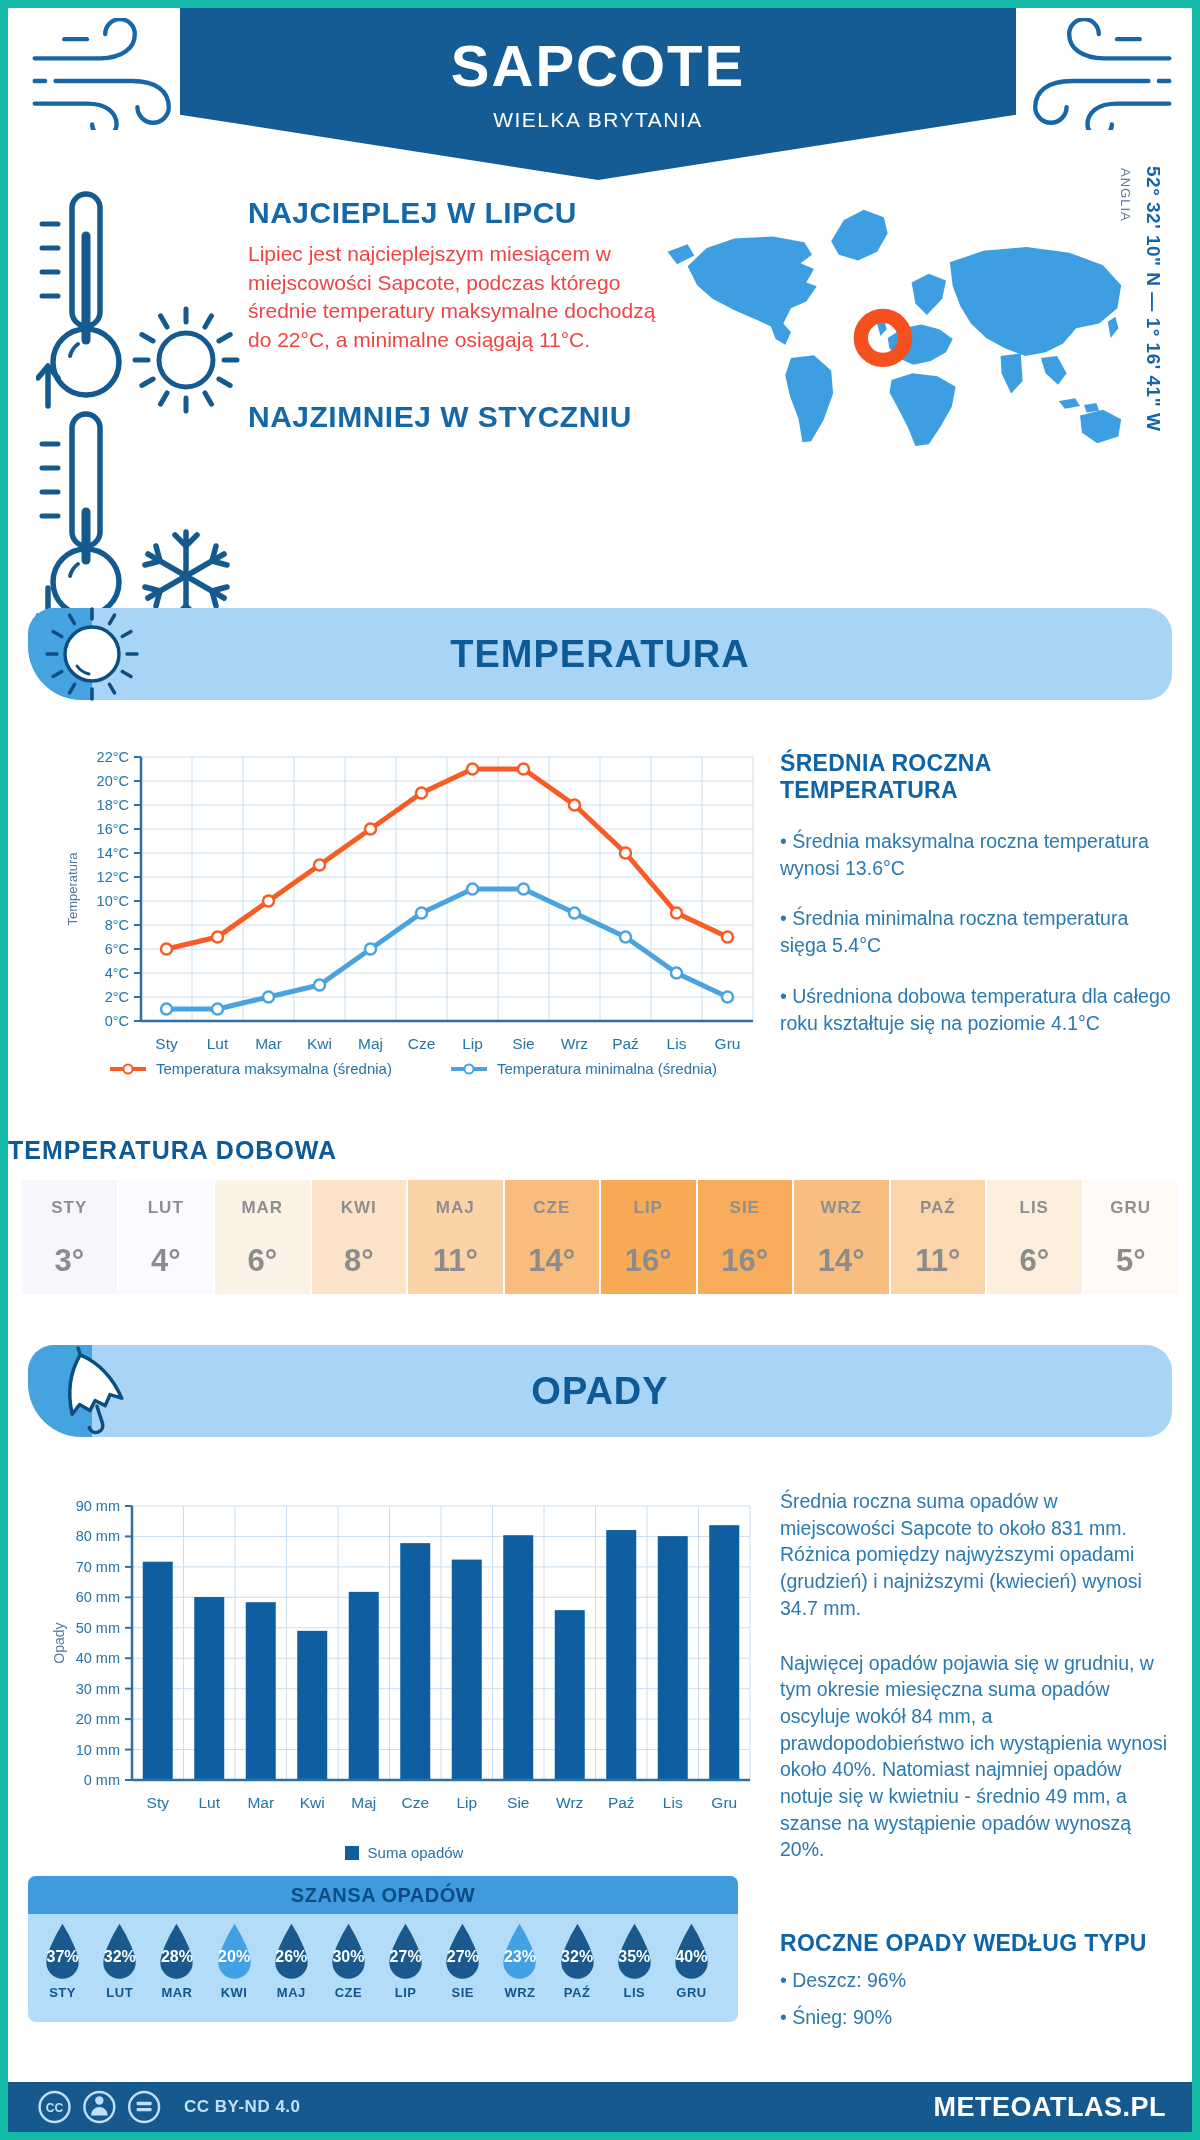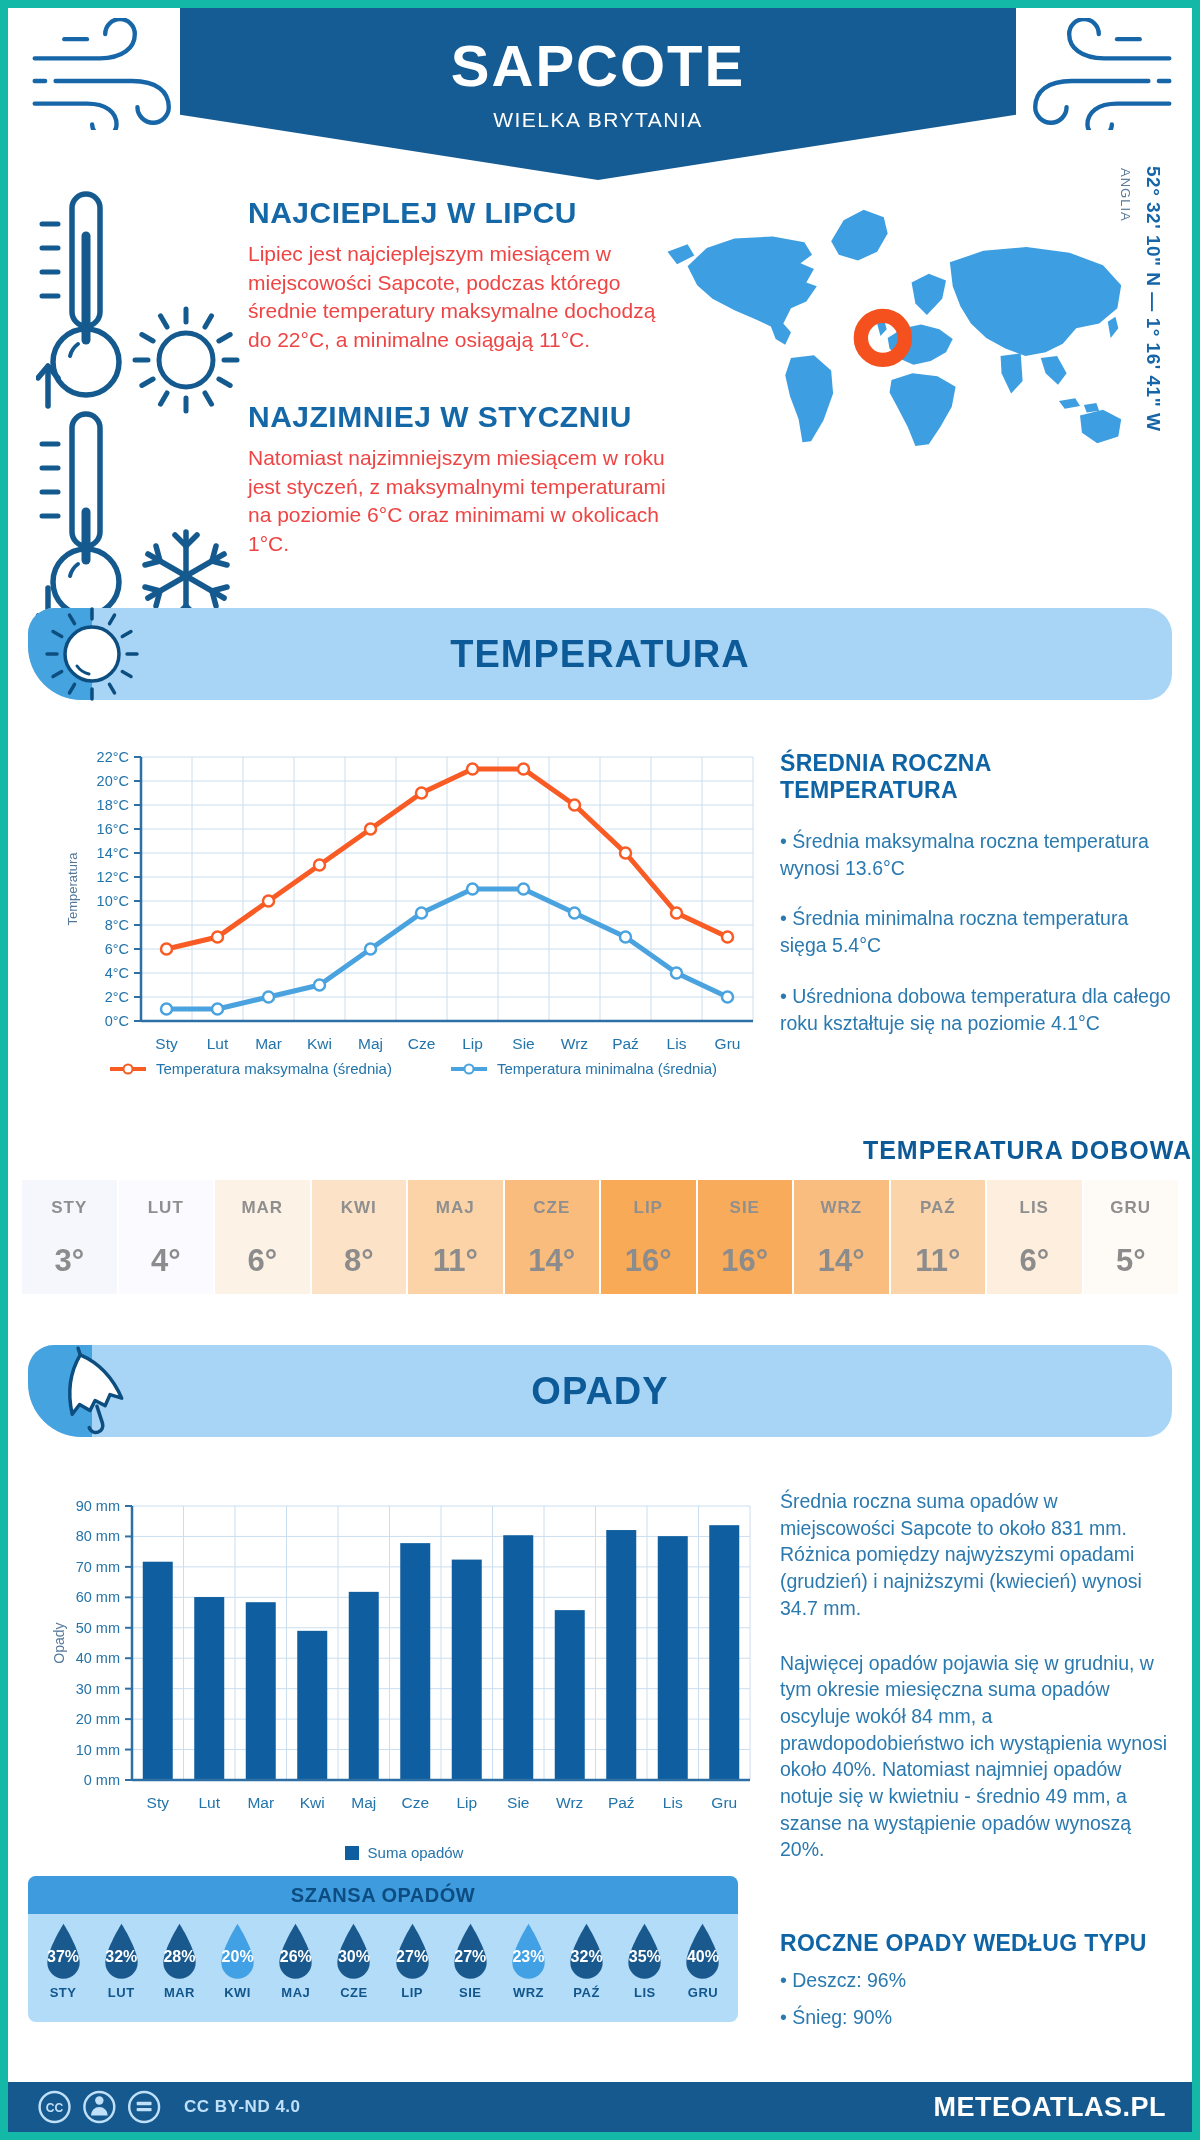--- a/index.html
+++ b/index.html
@@ -45,32 +45,32 @@
   .col-head { font-size:23px; font-weight:bold; color:#0F64A6; letter-spacing:.3px; }
   .col-text { font-size:19.5px; line-height:1.37; color:#2A79AF; }
   .annual { position:absolute; left:772px; top:742px; width:394px; }
   .annual .col-text { margin-top:24px; }
   .prec-text { position:absolute; left:772px; top:1480px; width:394px; }
   .prec-text .col-text { margin-bottom:28px; }
   .prec-type { position:absolute; left:772px; top:1922px; width:394px; }
   .prec-type .col-text { margin-top:10px; }
 
   
-  .daily-head { position:absolute; left:0; right:0; top:1128px; text-align:right;
+  .daily-head { position:absolute; left:0; right:0; top:1128px; text-align:left;
                 font-size:25px; font-weight:bold; color:#0D5A99; letter-spacing:1px; }
   .daily-table { position:absolute; left:14px; top:1172px; width:1156px; display:flex; gap:2px; }
   .dt-col { flex:1; text-align:center; }
   .dt-head { height:52px; line-height:56px; font-size:17px; font-weight:bold; color:#8F8F8F; letter-spacing:1px; }
   .dt-val { height:62px; line-height:58px; font-size:31px; font-weight:bold; color:#8C8C8C; }
 
   
   .chance-panel { position:absolute; left:20px; top:1868px; width:710px; height:146px; background:#B3DCF8; border-radius:8px; }
   .chance-strip { height:38px; line-height:38px; background:#3E9BDD; border-radius:8px 8px 0 0; text-align:center;
                   font-size:20px; font-weight:bold; color:#0C4C80; letter-spacing:.5px; }
-  .drops-row { display:flex; padding:7px 6px 0 6px; }
+  .drops-row { display:flex; padding:7px 18px 0 6px; }
   .drop-item { flex:1; text-align:center; position:relative; }
   .drop-wrap { position:relative; width:47px; height:61px; margin:0 auto; }
   .drop-svg { width:47px; height:61px; display:block; }
   .drop-pct { position:absolute; left:0; right:0; top:27px; text-align:center; font-size:16px; font-weight:bold; color:#fff; }
   .drop-month { margin-top:3px; font-size:13px; font-weight:bold; color:#12568C; letter-spacing:.5px; }
 
   
   .footer { position:absolute; left:0; right:0; bottom:0; height:50px; background:#15598F;
             display:flex; align-items:center; padding:10px 26px; }
   .license { margin-left:10px; font-size:17px; font-weight:bold; color:#BFE0F8; letter-spacing:.5px; }
@@ -154,21 +154,20 @@
         <polyline points="2,208 12,220 22,208"></polyline>
     </g>
     <use href="#sfSpoke" transform="rotate(0 150 168)"></use>
       <use href="#sfSpoke" transform="rotate(60 150 168)"></use>
     <use href="#sfSpoke" transform="rotate(120 150 168)"></use>
       <use href="#sfSpoke" transform="rotate(180 150 168)"></use>
     <use href="#sfSpoke" transform="rotate(240 150 168)"></use>
       <use href="#sfSpoke" transform="rotate(300 150 168)"></use>
   </svg>
   <div class="hl-head" style="top:392px">NAJZIMNIEJ W STYCZNIU</div>
-  <div class="hl-text" style="top:436px">Natomiast najzimniejszym miesiącem w roku jest styczeń, z maksymalnymi temperaturami na poziomie 6°C oraz minimami w okolicach 1°C.</div>
 
   <svg class="map" viewBox="0 0 1000 560">
     <g fill="#3D9EE1">
       <path d="M352,128 L378,84 L420,62 L462,78 L470,112 L448,150 L408,168 L368,156 Z"></path>
       <path d="M52,180 L92,142 L150,122 L230,118 L296,130 L312,156 L288,174 L316,186 L300,214 L322,222 L300,254 L268,268 L252,300 L268,318 L256,344 L236,332 L226,306 L196,292 L150,272 L104,248 L72,220 Z"></path>
       <path d="M10,150 L52,134 L66,158 L30,176 Z"></path>
       <path d="M268,372 L316,366 L352,398 L356,446 L336,502 L310,546 L292,548 L284,500 L266,452 L256,408 Z"></path>
       <path d="M448,300 L462,290 L468,312 L455,326 Z"></path>
       <path d="M520,214 L556,196 L592,210 L584,248 L552,282 L528,258 Z"></path>
       <path d="M470,330 L502,310 L540,302 L578,312 L606,332 L592,360 L560,378 L524,386 L492,372 L474,352 Z"></path>

